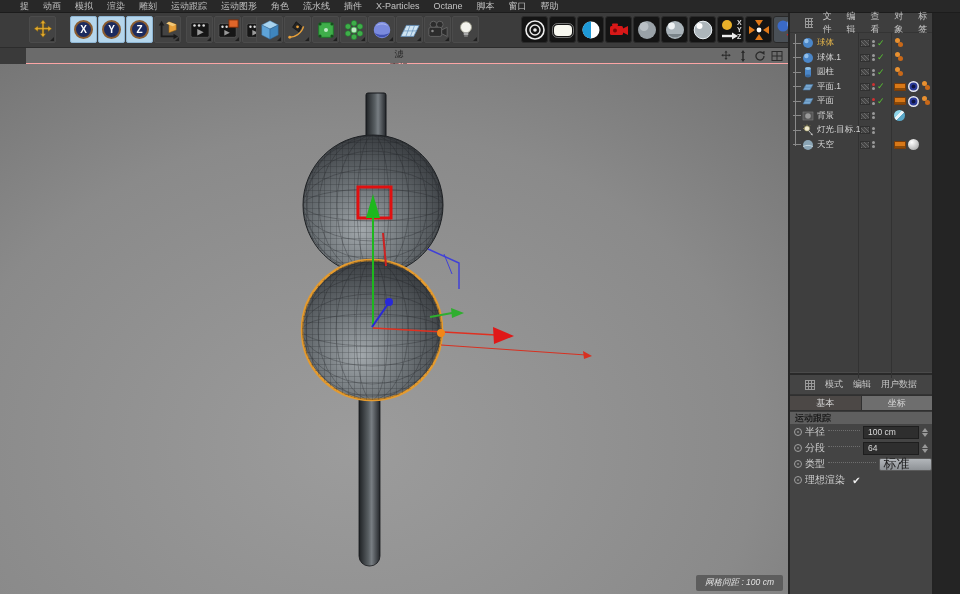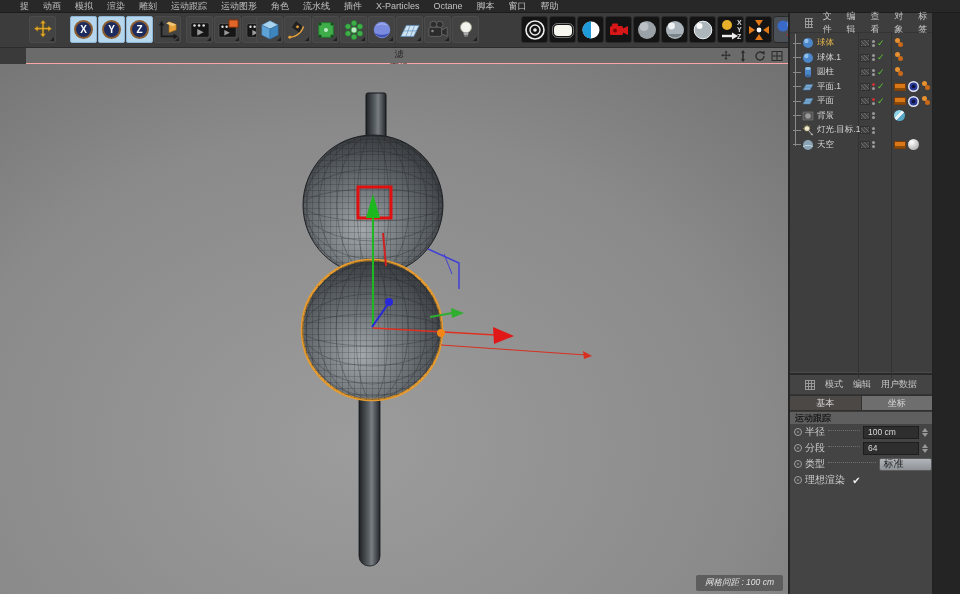--- a/index.html
+++ b/index.html
@@ -99,21 +99,21 @@
   .kf::after { content:""; position:absolute; left:2px; top:2px; width:2px; height:2px; border-radius:50%; background:#888;}
   .alabel { font-size:10px; color:#cccccc; white-space:nowrap;}
   .leader { flex:1; border-bottom:1px dotted #6e6e6e; margin:0 3px 3px 3px; min-width:4px;}
   .afield { width:56px; height:13px; background:#2e2e2e; border:1px solid #1e1e1e; color:#d8d8d8;
     font-size:8.5px; display:flex; align-items:center; padding-left:4px; flex:none;}
   .spin { display:flex; flex-direction:column; gap:1px; margin-left:3px; margin-right:4px;}
   .spin i { width:0; height:0; border-left:3px solid transparent; border-right:3px solid transparent;}
   .spin .up { border-bottom:4px solid #999;}
   .spin .dn { border-top:4px solid #999;}
   .dropdown { flex:1; height:13px; margin-right:0; background:linear-gradient(#b2b6ba,#8e9296);
-    border:1px solid #5a5a5a; border-radius:2px; color:#1e1e1e; font-size:10px;
+    border:1px solid #5a5a5a; border-radius:2px; color:#1e1e1e; font-size:13px;
     display:flex; align-items:center; padding-left:4px;}
   .acheck { width:11px; height:11px; color:#f0f0f0; font-size:10px; font-weight:bold;
     display:flex; align-items:center; justify-content:center;}
 
   #right-edge { position:absolute; left:934px; top:13px; width:26px; height:581px; background:#242424;}
 </style>
 </head>
 <body>
 
 <div id="stage">

